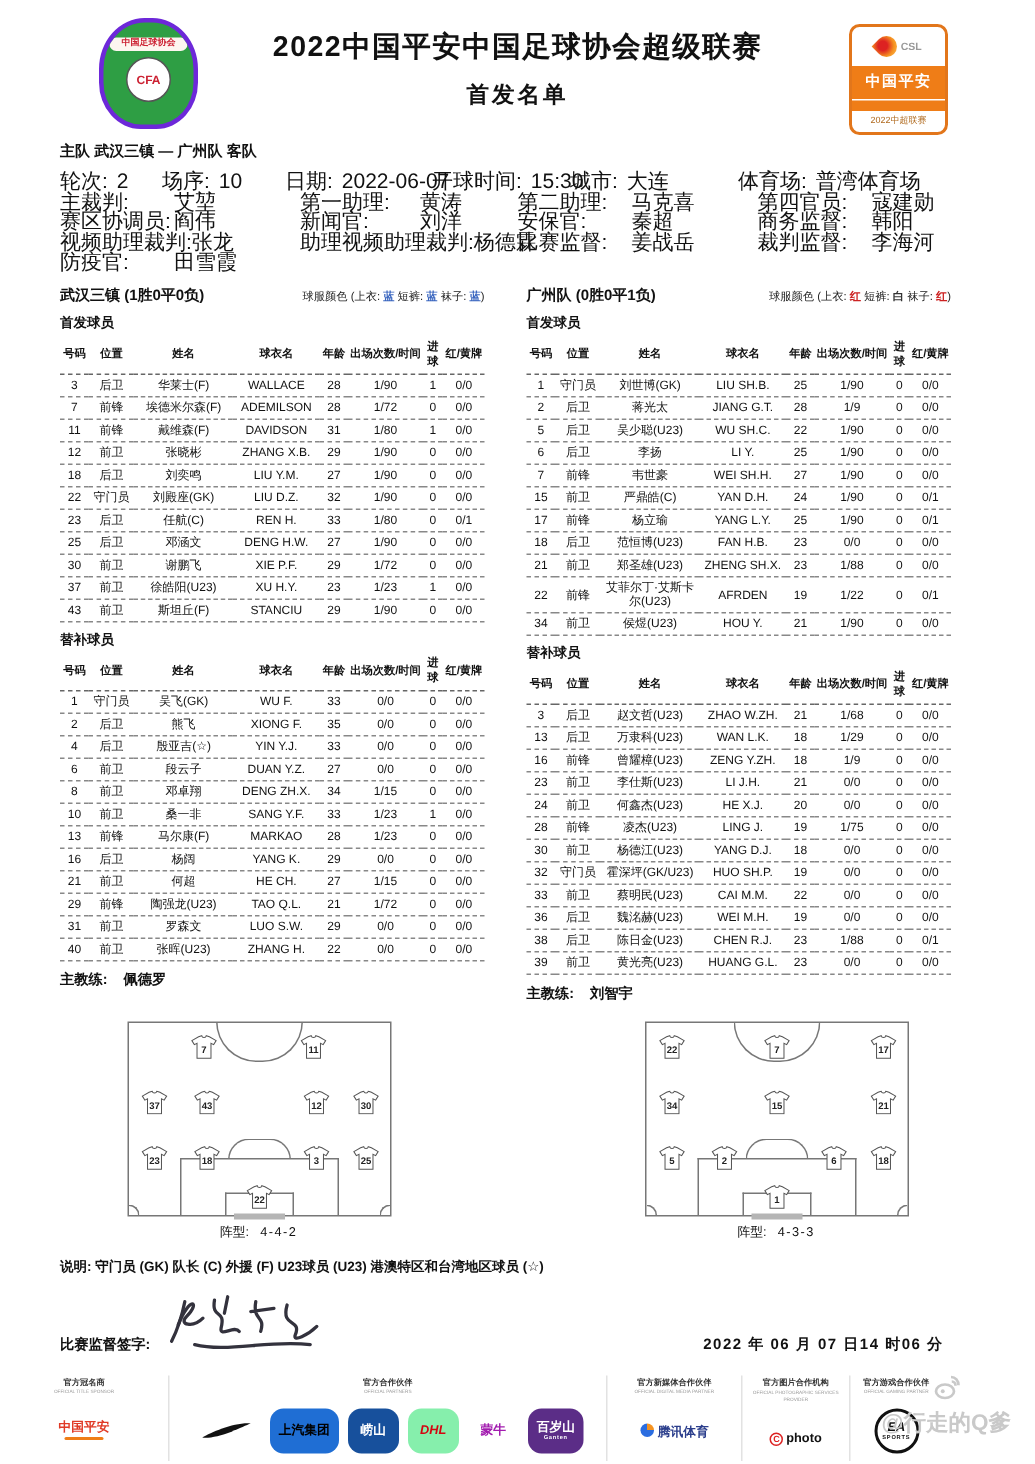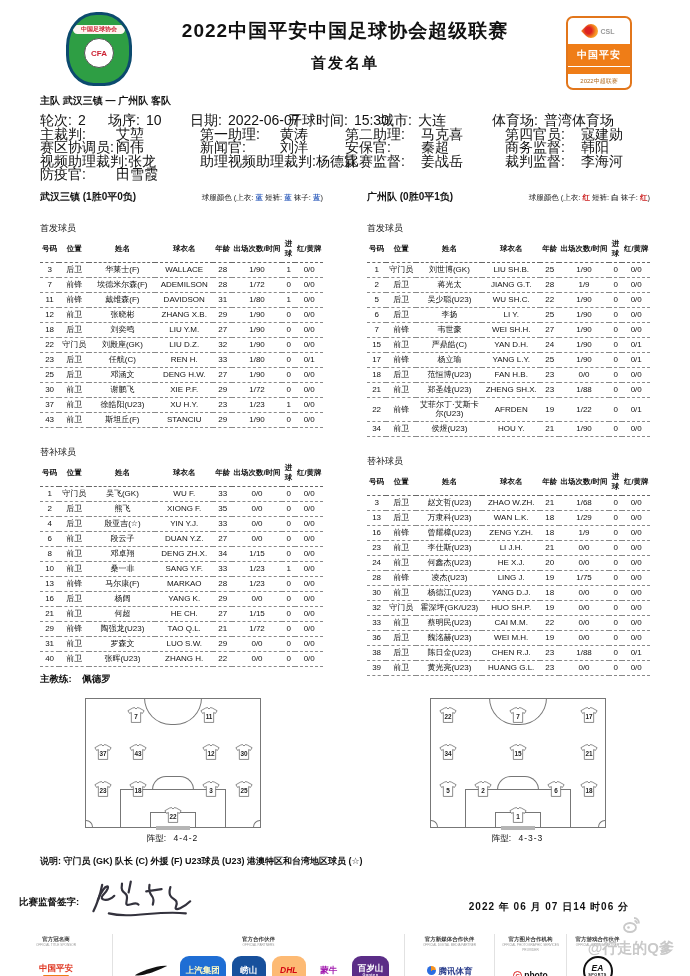--- a/index.html
+++ b/index.html
@@ -5,21 +5,21 @@
   * { box-sizing: border-box; margin: 0; padding: 0; }
   body { background:#e8e8e8; font-family:"Liberation Sans","DejaVu Sans",sans-serif; }
   .sheet { position:relative; width:690px; height:976px; background:#fff; color:#111; overflow:hidden; margin:0 auto; }
 
   
   .hdr { position:relative; height:92px; }
   .titles { text-align:center; padding-top:18px; }
   .title { font-size:19px; font-weight:bold; letter-spacing:1px; }
   .subtitle { font-size:15px; font-weight:bold; margin-top:10px; letter-spacing:2px; }
   .cfa-logo { position:absolute; left:66px; top:12px; width:66px; height:74px; }
-  .cfa-badge { width:100%; height:100%; background:#2e9e44; border:3px solid #0c4a6e; border-radius:46% 46% 42% 42%; position:relative; overflow:hidden; }
+  .cfa-badge { width:100%; height:100%; background:#2e9e44; border:3px solid #6d28d9; border-radius:46% 46% 42% 42%; position:relative; overflow:hidden; }
   .cfa-toptext { margin:10px auto 0; width:52px; background:#fdf6f0; color:#c23; font-size:6px; font-weight:bold; text-align:center; border-radius:6px; line-height:9px; }
   .cfa-ball { margin:4px auto 0; width:30px; height:30px; background:#fff; border-radius:50%; border:1px solid #555; color:#c23; font-size:8px; font-weight:bold; text-align:center; line-height:30px; }
   .csl-badge { position:absolute; right:58px; top:16px; width:66px; height:74px; border:2px solid #e2761b; border-radius:7px; background:#fff; overflow:hidden; text-align:center; }
   .csl-top { height:26px; display:flex; align-items:center; justify-content:center; gap:3px; }
   .flame { width:14px; height:14px; border-radius:50% 50% 50% 0; background:radial-gradient(circle at 35% 60%, #d22 25%, #f59321 60%, #ffc25e 100%); transform:rotate(45deg); display:inline-block; }
   .csl-word { font-size:7px; color:#999; font-weight:bold; }
   .csl-mid { background:#ef7d17; color:#fff; font-size:10px; font-weight:bold; line-height:22px; letter-spacing:1px; }
   .csl-sub { background:#ef7d17; height:8px; border-top:1px solid #fff; }
   .csl-bottom { font-size:6px; color:#b06a1e; line-height:14px; }
 
@@ -33,26 +33,26 @@
   .cols6 .pair:nth-child(1){width:68px} .cols6 .pair:nth-child(2){width:82px}
   .cols6 .pair:nth-child(3){width:98px} .cols6 .pair:nth-child(4){width:92px}
   .cols6 .pair:nth-child(5){width:112px} .cols6 .pair:nth-child(6){width:auto}
   .cols6 .ilbl { margin-right:6px; }
   .cols4 .pair:nth-child(1){width:160px} .cols4 .pair:nth-child(2){width:145px}
   .cols4 .pair:nth-child(3){width:160px} .cols4 .pair:nth-child(4){width:auto}
   .cols4 .ilbl, .cols1 .ilbl { min-width:76px; }
   .cols4 .pair:nth-child(2) .ilbl { min-width:80px; }
 
   
-  .teams-wrap { display:flex; gap:44px; margin:8px 6px 0 40px; }
+  .teams-wrap { display:flex; gap:28px; margin:8px 6px 0 40px; }
   .team-col { width:283px; }
   .team-head { display:flex; justify-content:space-between; align-items:baseline; }
   .team-name { font-size:10px; font-weight:bold; white-space:nowrap; }
   .kitline { font-size:7.5px; white-space:pre; color:#222; }
-  .sec-label { font-size:9px; font-weight:normal; margin:18px 0 2px; }
+  .sec-label { font-size:9px; font-weight:bold; margin:5px 0 2px; }
   .roster-table { width:100%; border-collapse:collapse; table-layout:fixed; }
   .roster-table th { font-size:7.5px; font-weight:bold; border-bottom:1px dashed #666; padding:2px 0 3px; text-align:center; }
   .roster-table td { font-size:8px; border-bottom:1px dashed #888; padding:2.5px 1px; text-align:center; line-height:9px; word-break:break-all; }
   .c0{width:7%} .c1{width:11%} .c2{width:24%} .c3{width:21%} .c4{width:7%} .c5{width:18%} .c6{width:5%} .c7{width:10%}
   .coach-line { font-size:9.5px; font-weight:bold; margin-top:6px; }
   .coach-line .cname { margin-left:8px; }
 
   
   .pitches { display:flex; justify-content:space-around; margin-top:12px;align-items:center; }
   .pitch-block { width:200px; text-align:center; }
@@ -64,21 +64,21 @@
   .goal-bar { position:absolute; bottom:-3px; left:50%; transform:translateX(-50%); width:34px; height:4px; background:#b5b5b5; }
   .corner-l { position:absolute; bottom:0; left:0; width:7px; height:7px; border:1px solid #777; border-radius:0 100% 0 0; border-left:none; border-bottom:none; }
   .corner-r { position:absolute; bottom:0; right:0; width:7px; height:7px; border:1px solid #777; border-radius:100% 0 0 0; border-right:none; border-bottom:none; }
   .jersey { position:absolute; width:18px; height:16px; transform:translate(-50%,-50%); }
   .jersey svg { width:100%; height:100%; display:block; }
   .formation-line { font-size:8.5px; margin-top:5px; }
   .formation-line .fval { margin-left:5px; letter-spacing:1px; }
 
   
   .legend { margin:10px 6px 0 40px; font-size:9px; font-weight:bold; }
-  .sig-row { display:flex; align-items:center; margin:8px 6px 0 19px; }
+  .sig-row { display:flex; align-items:flex-end; margin:8px 6px 0 40px; }
   .sig-label { font-size:9.5px; font-weight:bold; padding-top:10px; }
   .sig-svg { margin-left:6px; }
   .print-dt { margin-left:auto; margin-right:55px; padding-top:18px; font-size:10px; font-weight:bold; letter-spacing:1px; }
 
   
   .footer { display:flex; margin-top:14px; }
   .sp-group { text-align:center; padding-top:2px; }
   .sp-group + .sp-group { border-left:1px solid #e2e2e2; }
   .sp-group:nth-child(1){width:112px} .sp-group:nth-child(2){width:292px}
   .sp-group:nth-child(3){width:90px}  .sp-group:nth-child(4){width:72px}
@@ -736,20 +736,24 @@
               <td>前卫</td>
               <td>黄光亮(U23)</td>
               <td>HUANG G.L.</td>
               <td>23</td>
               <td>0/0</td>
               <td>0</td>
               <td>0/0</td>
             </tr>
           </tbody>
         </table>
+      <div class="coach-line">
+        <span>主教练:</span>
+        <span class="cname">刘智宇</span>
+      </div>
     </div>
   </div>
 
   <div class="pitches">
     <div class="pitch-block">
       <div class="pitch">
         <div class="centre-arc"></div>
         <div class="pen-arc"></div>
         <div class="pen-box"></div>
         <div class="goal-box"></div>
@@ -941,27 +945,27 @@
       </div>
       <div class="sp-group">
         <div class="sp-title">官方合作伙伴</div>
         <div class="sp-sub">OFFICIAL PARTNERS</div>
         <div class="sp-logos">
           <div class="logo logo-nike" style="background: rgb(255, 255, 255); color: rgb(17, 17, 17);">
             <svg width="34" height="12" viewBox="0 0 40 14">
               <path d="M1 12 C8 8 26 0 39 1 C36 2.5 30 5 24 7.5 C15 11 5 13 1 12 Z" fill="#111"></path>
             </svg>
           </div>
-          <div class="logo logo-saic" style="background: rgb(31, 110, 212); color: #fef9c3;">
+          <div class="logo logo-saic" style="background: rgb(31, 110, 212); color: #000000;">
             <span class="main">上汽集团</span>
           </div>
           <div class="logo logo-laoshan" style="background: rgb(23, 80, 156); color: rgb(255, 255, 255);">
             <span class="main">崂山</span>
           </div>
-          <div class="logo logo-dhl" style="background: #fdba74; color: rgb(212, 5, 17);">
+          <div class="logo logo-dhl" style="background: #86efac; color: rgb(212, 5, 17);">
             <span class="main" style="font-style: italic;">DHL</span>
           </div>
           <div class="logo logo-mengniu" style="background: rgb(255, 255, 255); color: #a21caf;">
             <span class="main">蒙牛</span>
           </div>
           <div class="logo logo-ganten" style="background: rgb(91, 45, 135); color: rgb(255, 255, 255);">
             <span class="main">百岁山</span>
             <span class="sub">Ganten</span>
           </div>
         </div>

